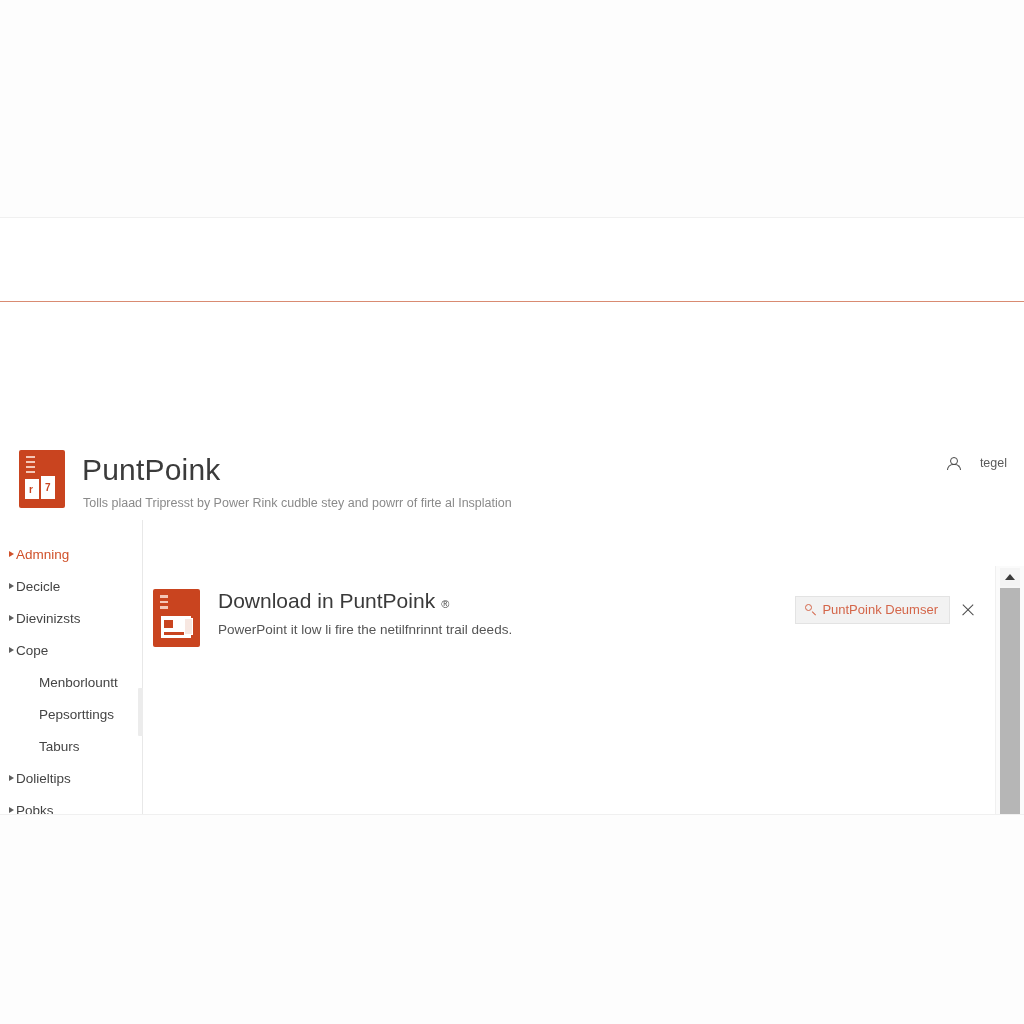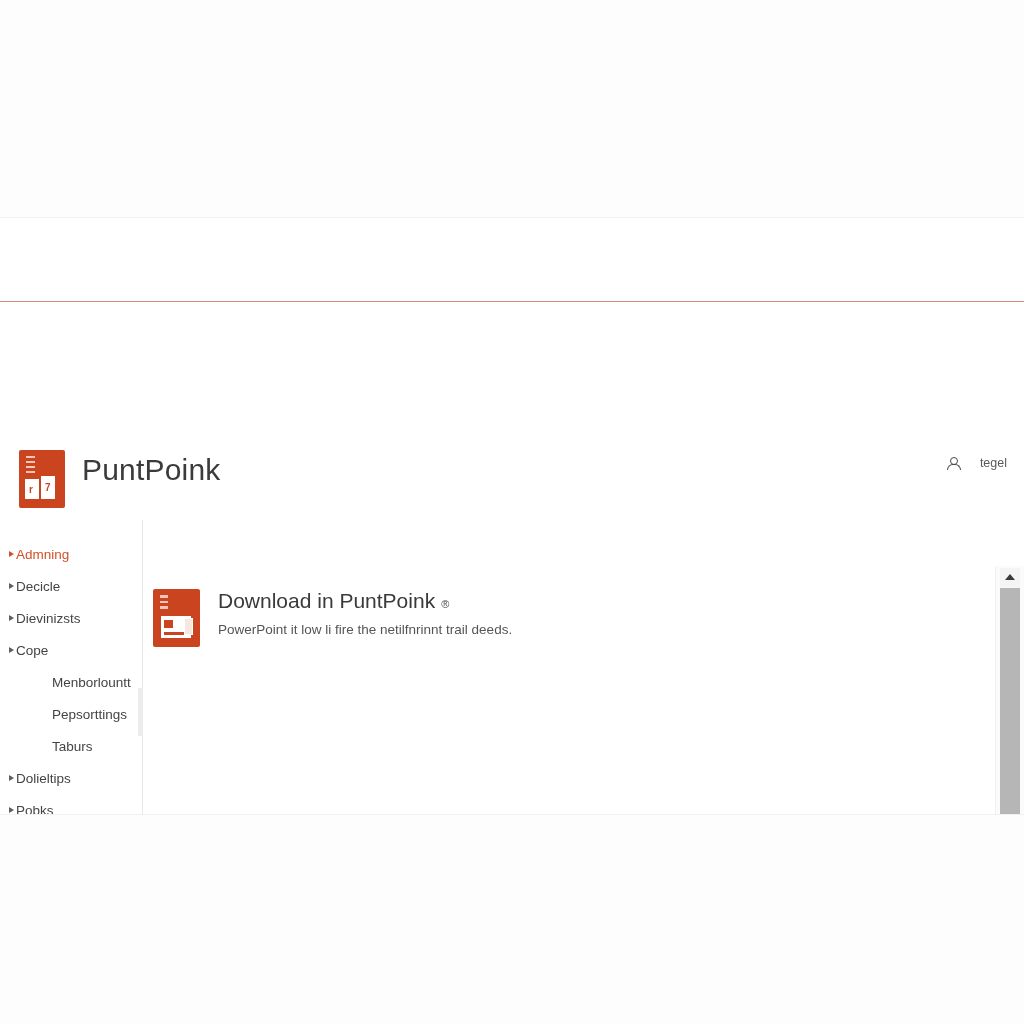--- a/index.html
+++ b/index.html
@@ -175,21 +175,21 @@
     position: absolute;
     left: 9px;
     top: 50%;
     transform: translateY(-50%);
     width: 0;
     height: 0;
     border-left: 5px solid #5e5e5e;
     border-top: 3.6px solid transparent;
     border-bottom: 3.6px solid transparent;
   }
-  .nav-item.no-caret { padding-left: 52px; }
+  .nav-item.no-caret { padding-left: 39px; }
   .nav-item.active { color: #d0512a; }
   .nav-item.active .caret { border-left-color: #d0512a; }
   .sidebar-scroll-hint {
     position: absolute;
     right: -3px;
     top: 168px;
     width: 7px;
     height: 48px;
     background: #ececec;
     border-radius: 1px;
@@ -490,20 +490,21 @@
       <div class="logo-cards">
         <span class="c1"></span>
           <span class="c2"></span>
         <b class="b1">r</b>
           <b class="b2">7</b>
       </div>
     </div>
   </div>
 
   <div class="app-title">PuntPoink</div>
+  <div class="app-subtitle">Tolls plaad Tripresst by Power Rink cudble stey and powrr of firte al Insplation</div>
 
   <div class="account">
     <span class="person-ico"></span>
     <span>tegel</span>
   </div>
 
   <div class="app-body">
 
     <nav class="sidebar">
       <div class="nav-item active">
@@ -561,20 +562,29 @@
             </div>
 
             <div class="card-text">
               <h2 class="card-heading">
                 <span>Download in PuntPoink</span>
                 <span class="reg">®</span>
               </h2>
               <p class="card-desc">PowerPoint it low li fire the netilfnrinnt trail deeds.</p>
             </div>
 
+            <div class="card-actions">
+              <div class="search-pill">
+                <span class="mag-ico"></span>
+                <span>PuntPoink Deumser</span>
+              </div>
+              <span class="card-close">
+                <span class="x-ico"></span>
+              </span>
+            </div>
           </div>
 
         </div>
 
         <div class="vscroll">
           <div class="vs-track"></div>
           <div class="vs-btn up">
             <span class="arr up"></span>
           </div>
           <div class="vs-thumb"></div>

